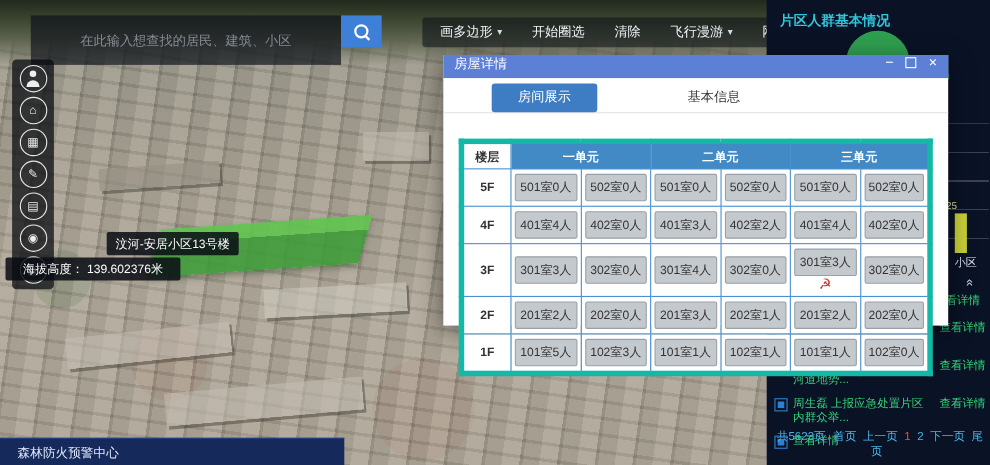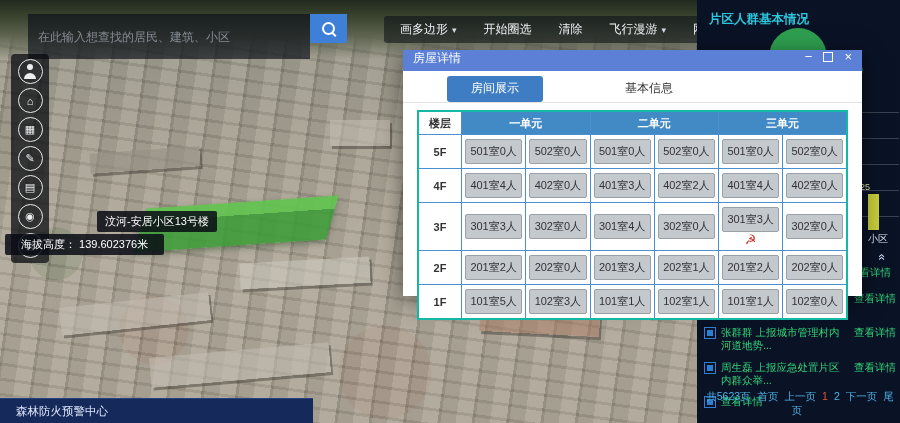--- a/index.html
+++ b/index.html
@@ -22,21 +22,21 @@
   .block:nth-child(5){background:rgba(210,206,196,.5);}
   .block:nth-child(7){background:rgba(120,116,104,.55);}
 
   .hl-building{position:absolute;left:142px;top:202px;width:188px;height:44px;
     transform:skewX(-20deg) rotate(-4deg);
     background:linear-gradient(180deg,rgba(96,196,78,.9) 0 30%,rgba(58,156,52,.85) 30% 100%);
     box-shadow:0 3px 6px rgba(0,40,0,.35);}
 
   .search-bar{position:absolute;left:28px;top:14px;display:flex;height:29px;}
   .search-input{width:282px;height:45px;background:rgba(14,18,26,.68);border:none;outline:none;
-    color:#cfd3da;font-size:12px;padding:16px 10px;box-sizing:border-box;font-family:inherit;}
+    color:#cfd3da;font-size:12px;padding:16px 10px;box-sizing:border-box;font-family:inherit;text-align:center;}
   .search-input::placeholder{color:#858b95;}
   .search-btn{width:37px;height:29px;background:#3e7fd8;border:none;display:flex;align-items:center;justify-content:center;cursor:pointer;}
   .mag{width:9px;height:9px;border:2px solid #fff;border-radius:50%;position:relative;display:block;}
   .mag::after{content:"";position:absolute;width:2px;height:5px;background:#fff;transform:rotate(-45deg);left:9px;top:8px;}
 
   .toolbar{position:absolute;left:384px;top:16px;height:27px;display:flex;align-items:center;
     background:rgba(10,14,22,.55);border-radius:3px;padding:0 16px;gap:27px;}
   .tb-item{color:#f2f4f8;font-size:12px;display:flex;align-items:center;gap:4px;white-space:nowrap;cursor:pointer;}
   .caret{font-size:9px;color:#d6dae2;}
 
@@ -92,21 +92,21 @@
     box-shadow:0 6px 22px rgba(0,0,0,.5);z-index:10;}
   .m-header{height:21px;background:#5b80d6;display:flex;align-items:flex-start;padding:0 10px;}
   .m-title{color:#fff;font-size:12px;}
   .m-controls{margin-left:auto;display:flex;align-items:center;gap:11px;color:#fff;font-size:13px;}
   .m-controls span{cursor:pointer;line-height:1;}
   .maxbox{width:8px;height:8px;border:1.5px solid #fff;display:inline-block;}
   .m-tabs{height:26px;padding:5px 0 0 44px;border-bottom:1px solid #e3e3e3;display:flex;gap:58px;}
   .tab{font-size:12px;color:#333;padding:5px 24px;cursor:pointer;line-height:1.3;}
   .tab.active-tab{background:#3e7dc4;color:#fff;border-radius:3px;text-align:right;}
   .m-body{padding:7px 14px;}
-  table.rooms{width:100%;border-collapse:collapse;border:2px solid #14b8a6;table-layout:fixed;}
+  table.rooms{width:100%;border-collapse:collapse;border:5px solid #14b8a6;table-layout:fixed;margin-top:16px;}
   .rooms th,.rooms td{border:1px solid #4a90d0;text-align:center;padding:0;}
   .rooms th{font-size:11px;height:22px;font-weight:bold;}
   .floor-th{background:#fff;color:#333;width:42px;}
   .unit-th{background:#418ac6;color:#fff;}
   td.floor{font-weight:bold;font-size:11px;color:#333;background:#fff;}
   td.room{background:#fff;padding:4px 3px;}
   .cellwrap{display:flex;flex-direction:column;align-items:center;gap:1px;}
   .room-btn{display:block;width:100%;background:#c4c9ce;border:1px solid #99a0a7;border-radius:2px;
     font-size:11px;color:#333;padding:4px 0;cursor:pointer;font-family:Liberation Sans, sans-serif;box-sizing:border-box;}
   .party{color:#d0332a;font-size:13px;line-height:1;}

